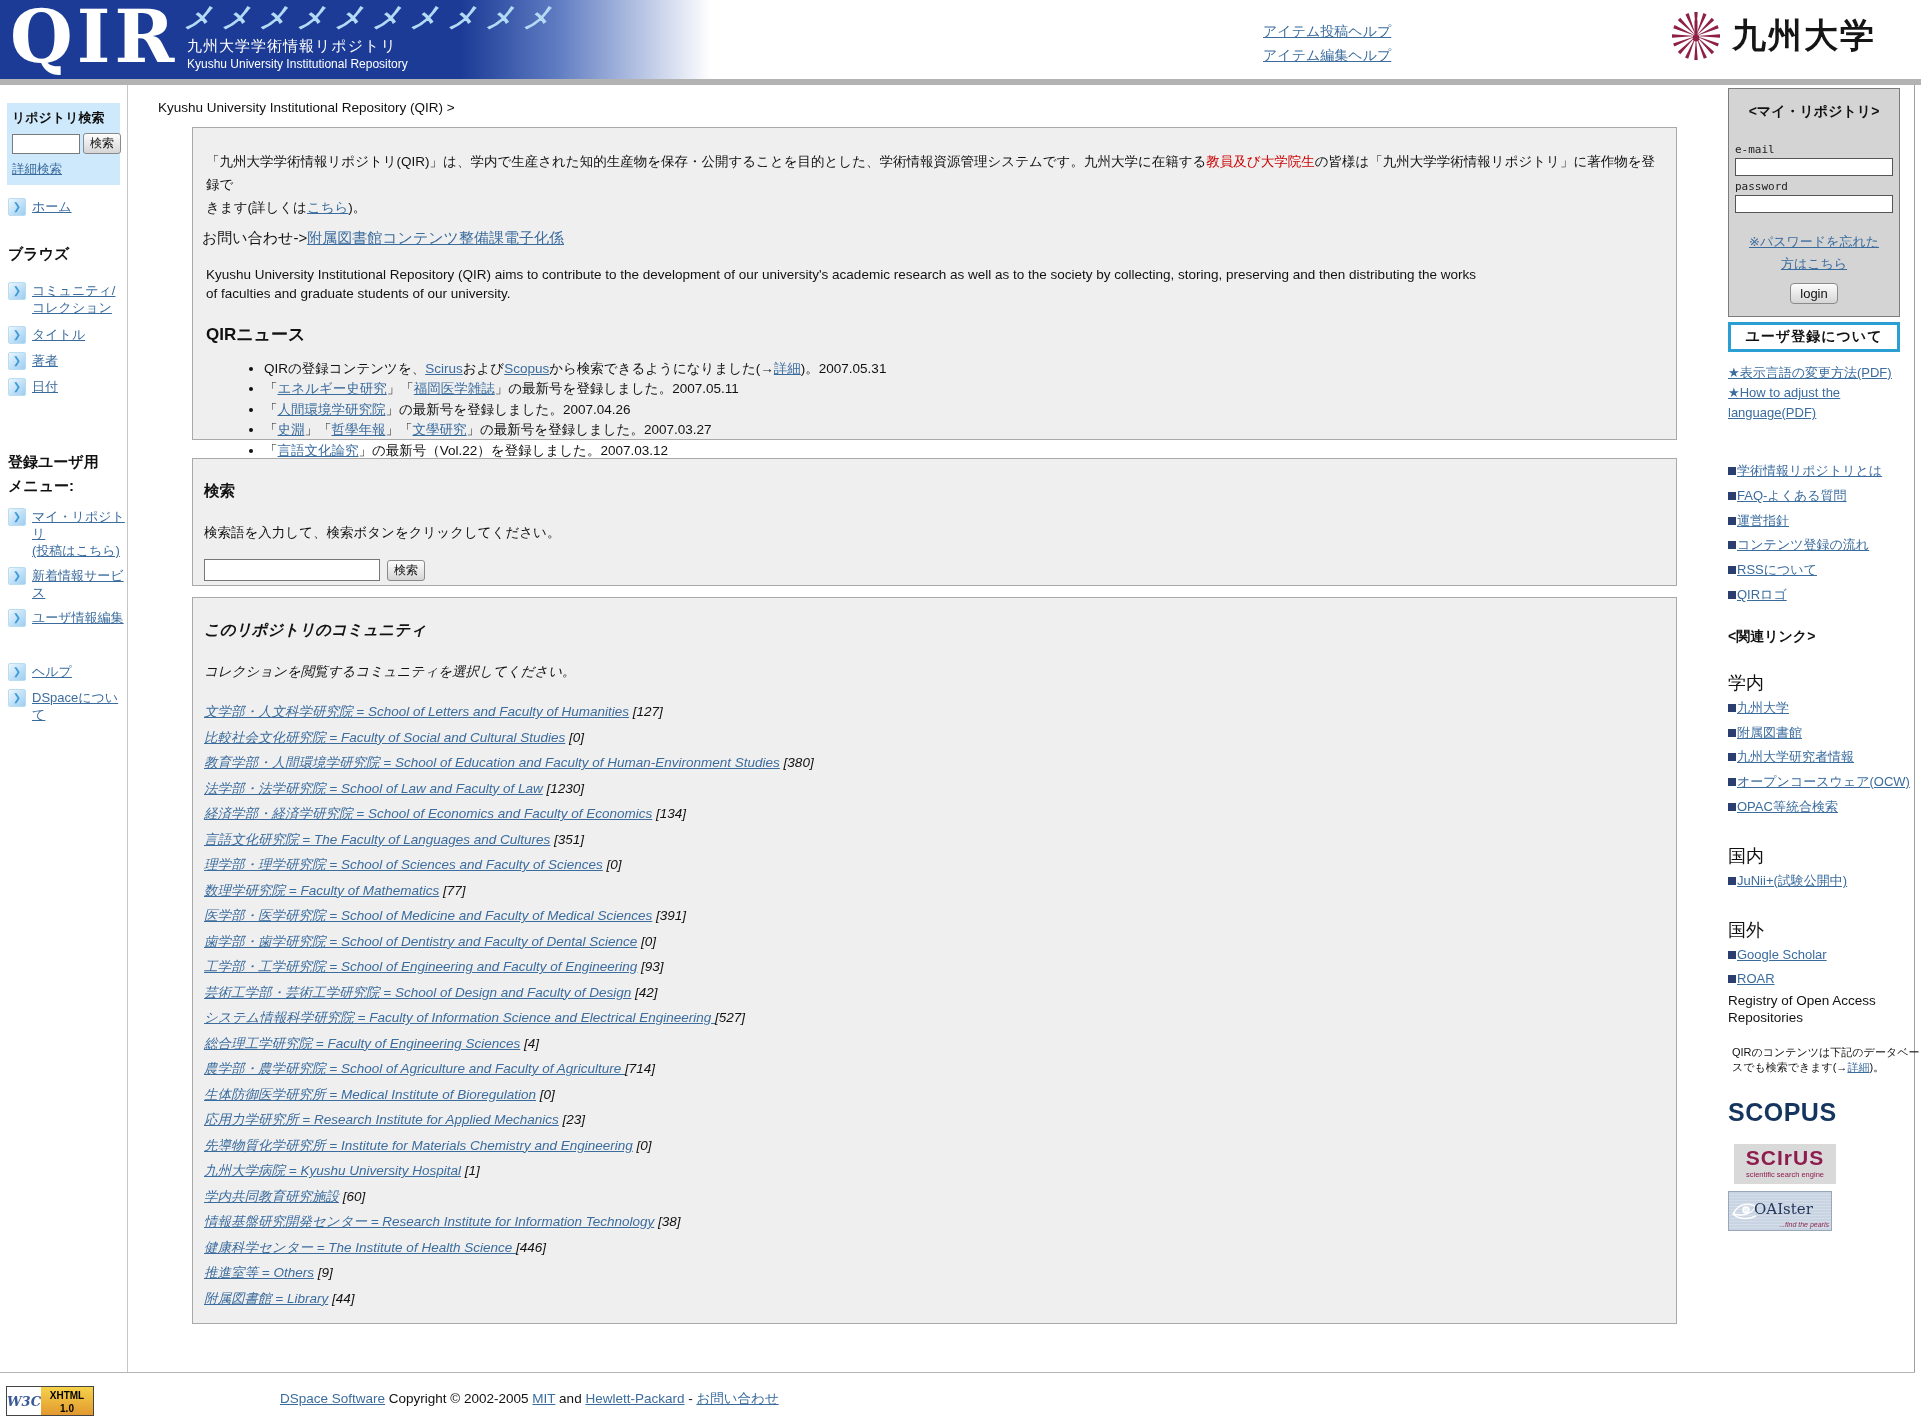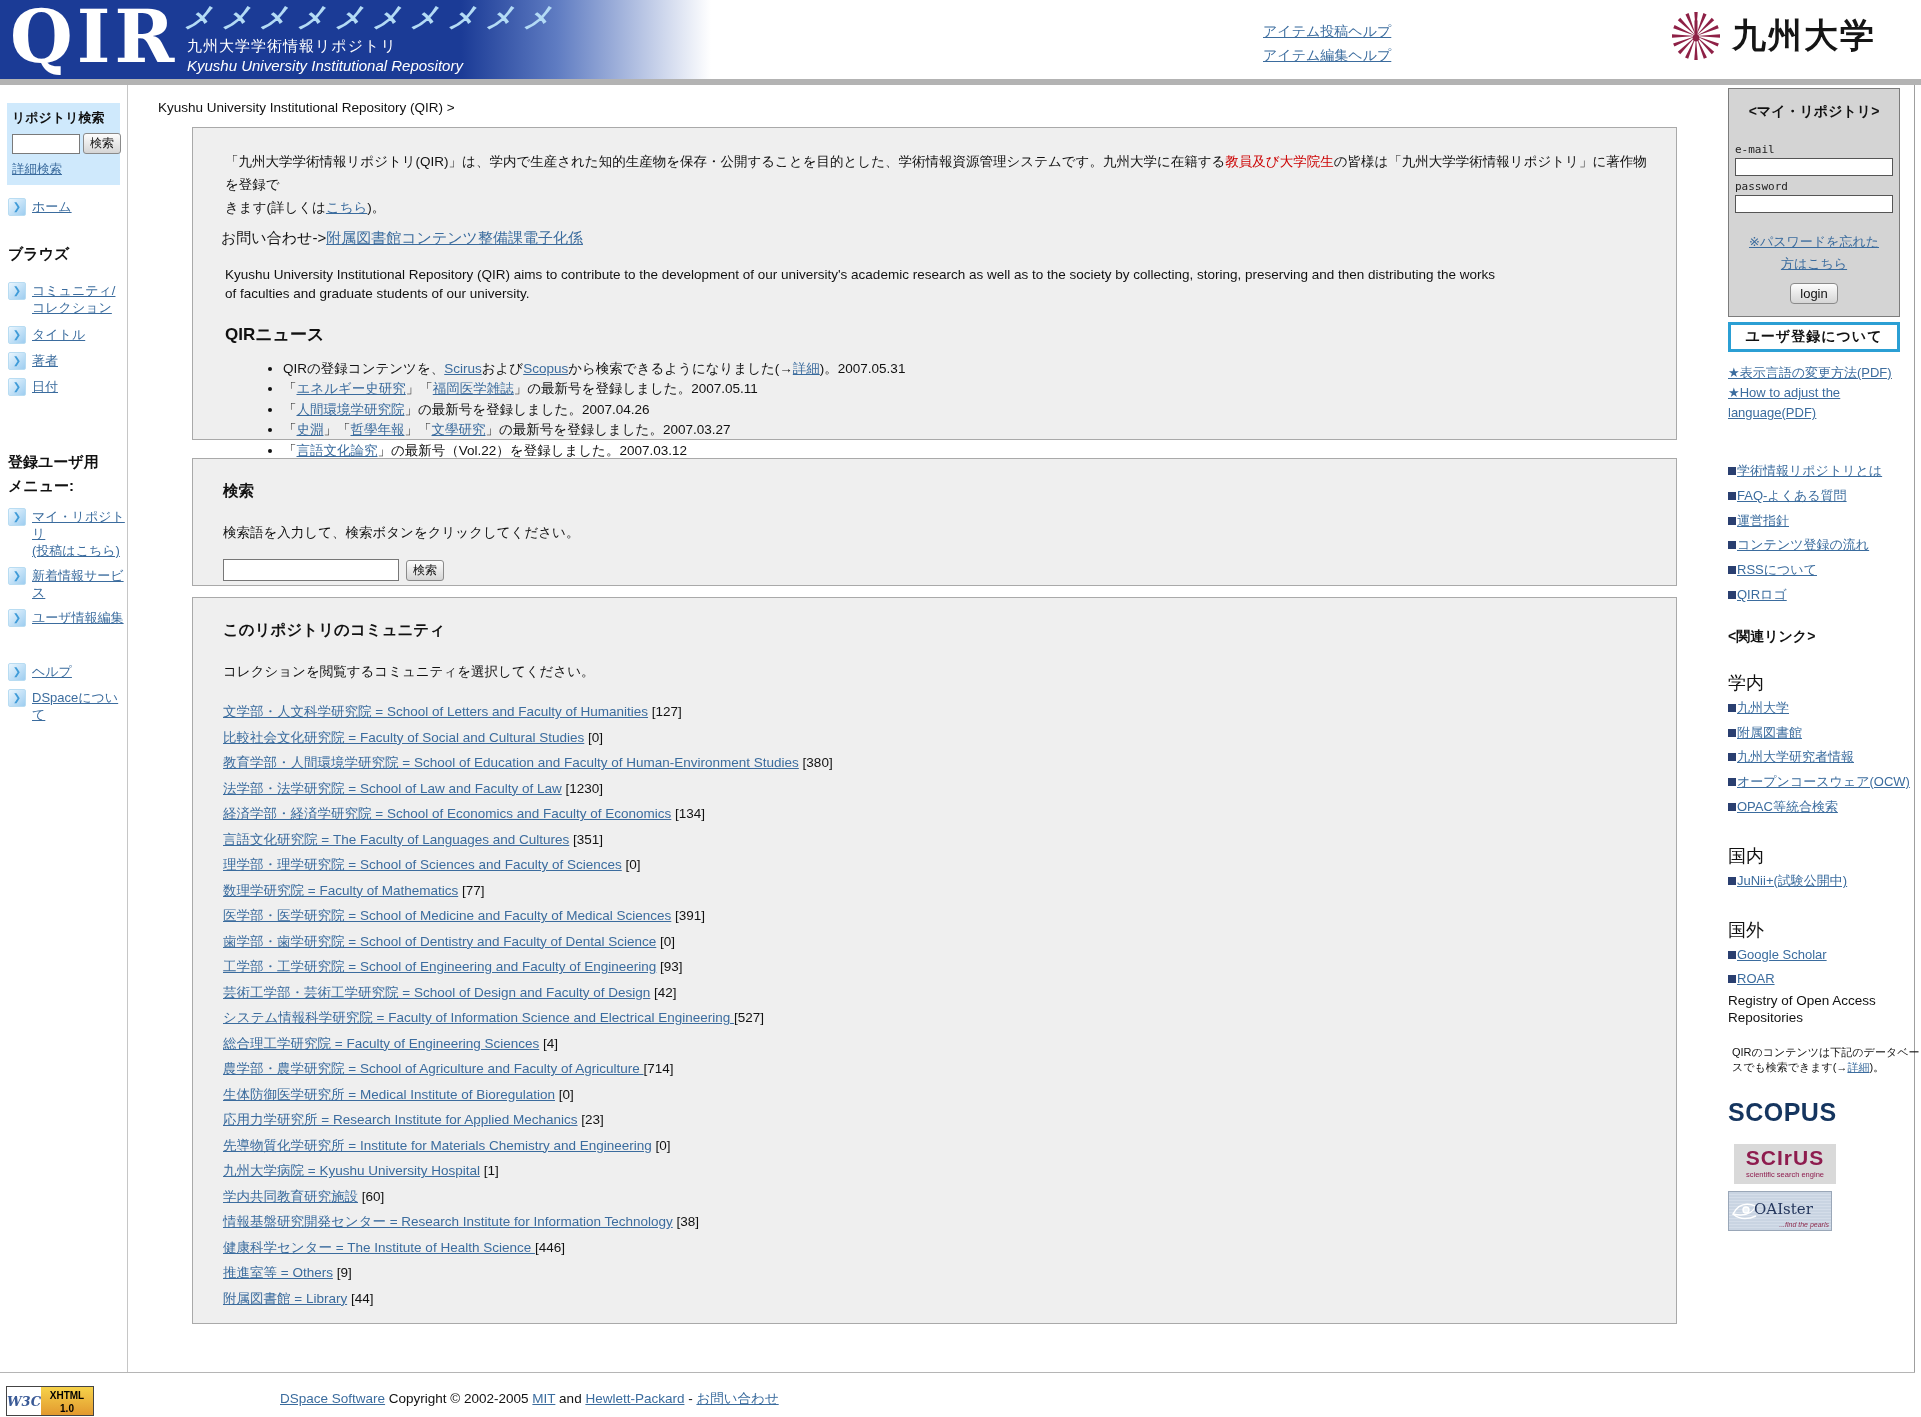--- a/index.html
+++ b/index.html
@@ -9,21 +9,21 @@
   .red{color:#cc0000;}
 
   
   .header{position:absolute;left:0;top:0;width:1921px;height:79px;
     background:linear-gradient(90deg,#1b3b96 0%,#1b3b96 24%,#5f7cc2 29%,#ffffff 37%,#ffffff 100%);}
   .qir-logo{position:absolute;left:10px;top:-6px;font-family:"DejaVu Serif","Liberation Serif",serif;
     font-weight:bold;font-size:72px;color:#fff;letter-spacing:4px;}
   .figures{position:absolute;left:186px;top:-2px;color:#b4dbf5;font-size:29px;font-weight:bold;
     letter-spacing:8px;transform:skewX(-14deg);white-space:nowrap;}
   .sub-ja{position:absolute;left:187px;top:37px;color:#fff;font-size:15px;letter-spacing:1px;}
-  .sub-en{position:absolute;left:187px;top:57px;color:#fff;font-size:15px;font-style:italic;}
+  .sub-en{position:absolute;left:187px;top:57px;color:#fff;font-size:12px;}
   .help-links{position:absolute;left:1263px;top:19px;font-size:14px;line-height:24px;}
   .kyu-logo{position:absolute;left:1670px;top:8px;display:flex;align-items:center;gap:10px;text-decoration:none;}
   .kyu-name{font-family:"DejaVu Serif","Liberation Serif",serif;font-size:34px;font-weight:bold;color:#151515;letter-spacing:2px;}
   .gray-strip{position:absolute;left:0;top:79px;width:1921px;height:6px;background:#b3b3b3;}
   .vline-left{position:absolute;left:127px;top:85px;width:1px;height:1287px;background:#c6c6c6;}
   .vline-right{position:absolute;left:1914px;top:85px;width:1px;height:1287px;background:#9f9f9f;}
   .footer-hr{position:absolute;left:0;top:1372px;width:1915px;height:1px;background:#b5b5b5;}
 
   
   .lsb{position:absolute;left:0;top:85px;width:127px;font-size:13px;}
@@ -35,24 +35,24 @@
   .sp-adv{margin-top:7px;font-size:12.5px;}
   .nav-row{display:flex;align-items:flex-start;gap:6px;margin:12px 0 0 8px;line-height:17px;}
   .nav-icon{flex:0 0 auto;width:16px;height:16px;background:linear-gradient(135deg,#eaf6fe,#9dcdf0);
     border:1px solid #b8dcf2;color:#3f9bd8;font-size:10px;font-weight:bold;text-align:center;line-height:15px;border-radius:2px;}
   .lsb-h{font-weight:bold;font-size:15px;margin:26px 0 0 8px;line-height:24px;}
   .mt8{margin-top:8px;} .mt10{margin-top:10px;} .mt16{margin-top:16px;} .mt36{margin-top:36px;} .mt54{margin-top:54px;}
 
   
   .main{position:absolute;left:128px;top:85px;width:1588px;height:1290px;}
   .breadcrumb{margin:15px 0 0 30px;font-size:13.5px;}
-  .box{position:absolute;left:64px;width:1485px;background:#efefef;border:1px solid #a9a9a9;box-sizing:border-box;padding:14px 28px;}
+  .box{position:absolute;left:64px;width:1485px;background:#efefef;border:1px solid #a9a9a9;box-sizing:border-box;padding:14px 9px;}
   .box1{top:42px;height:313px;}
   .box2{top:373px;height:128px;}
-  .box3{top:512px;height:727px;}
+  .box3{top:512px;height:727px;font-style:italic;}
   .p1{font-size:13.5px;line-height:23px;margin:8px 0 0 4px;}
   .contact{text-align:left;font-size:15px;margin:10px 28px 0 0;}
   .p2{font-size:13.5px;line-height:19px;margin:17px 0 0 4px;}
   .news-h{font-size:17px;font-weight:bold;margin:20px 0 0 4px;}
   .news{margin:13px 0 0 0;padding-left:46px;font-size:13.5px;}
   .nrow{display:list-item;list-style:disc;line-height:20.4px;margin-left:16px;}
   .sec-h{font-size:15.5px;font-weight:bold;margin:8px 0 0 2px;}
   .instr{font-size:13.5px;margin:22px 0 0 2px;}
   .search-row{display:flex;gap:7px;margin:17px 0 0 2px;align-items:center;}
   .main-input{width:168px;height:20px;border:1px solid #777;background:#fff;font-size:13px;padding:0 3px;}

